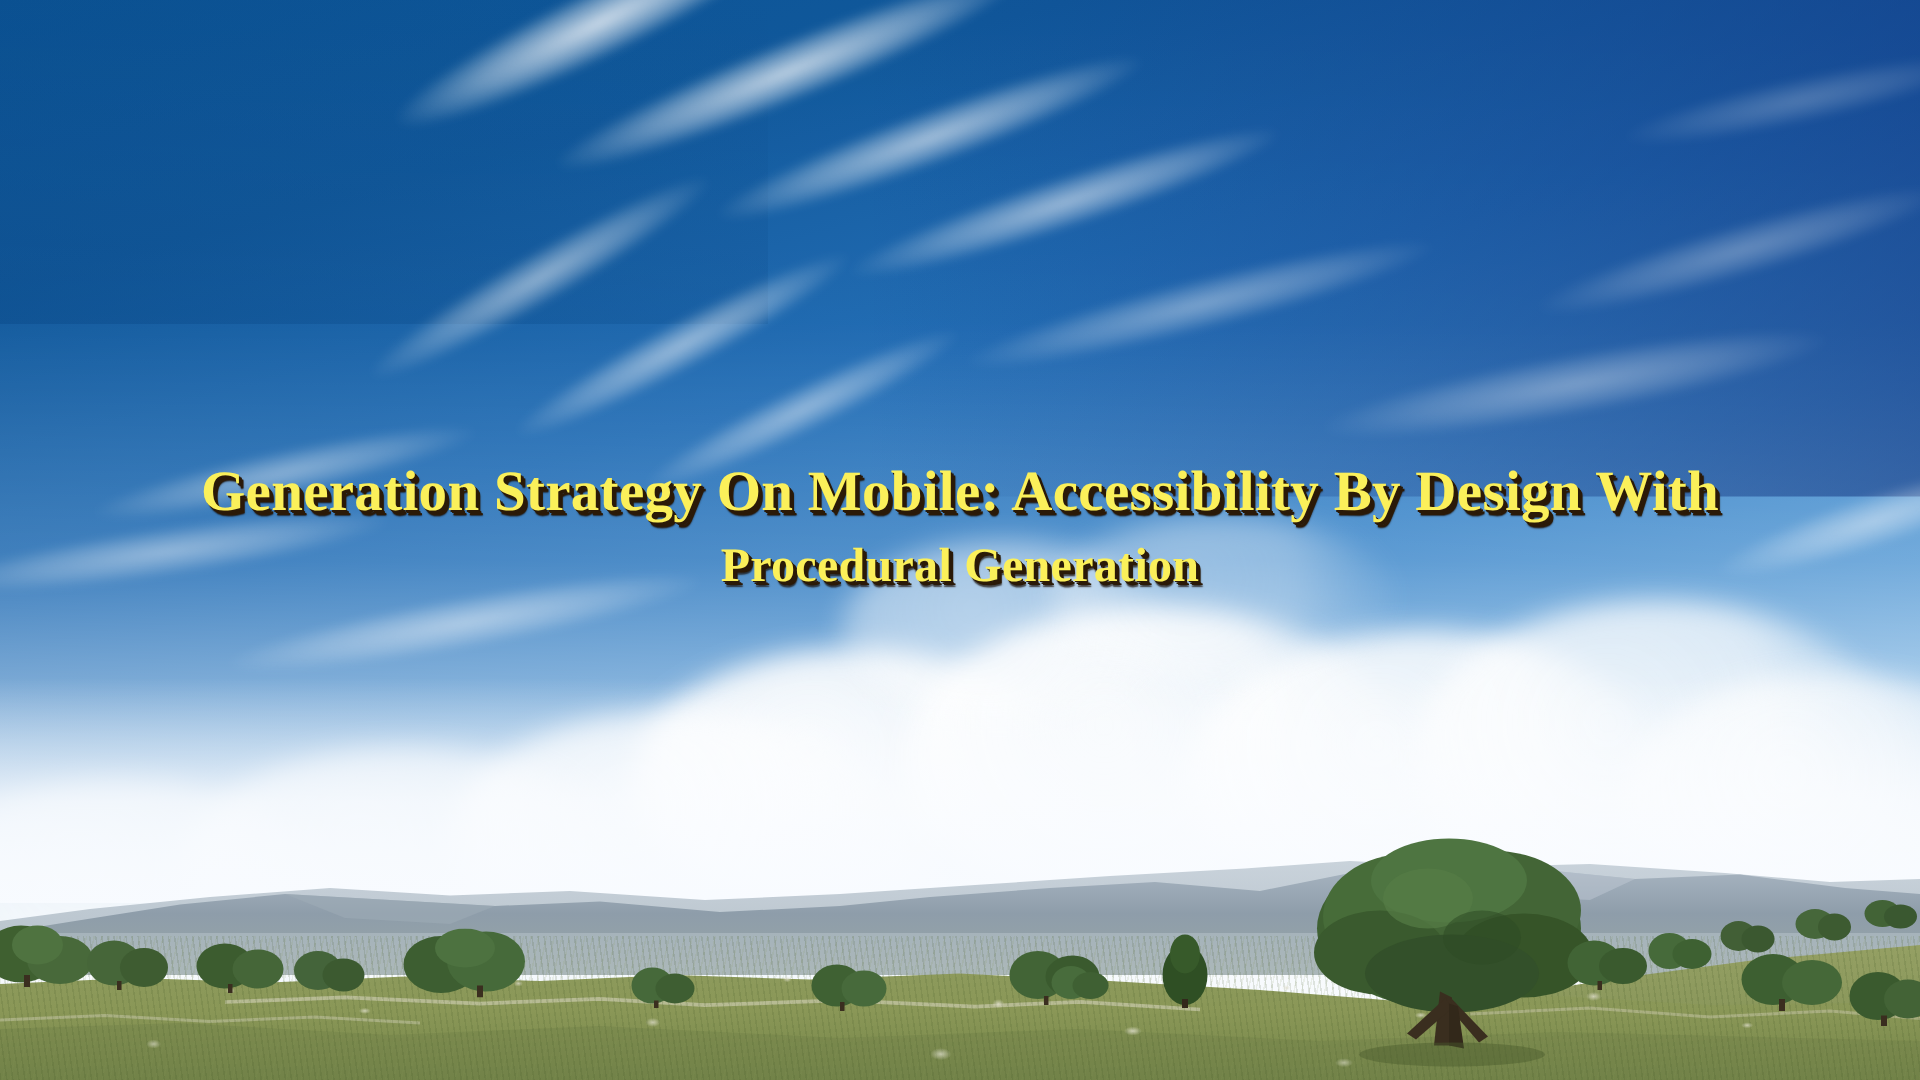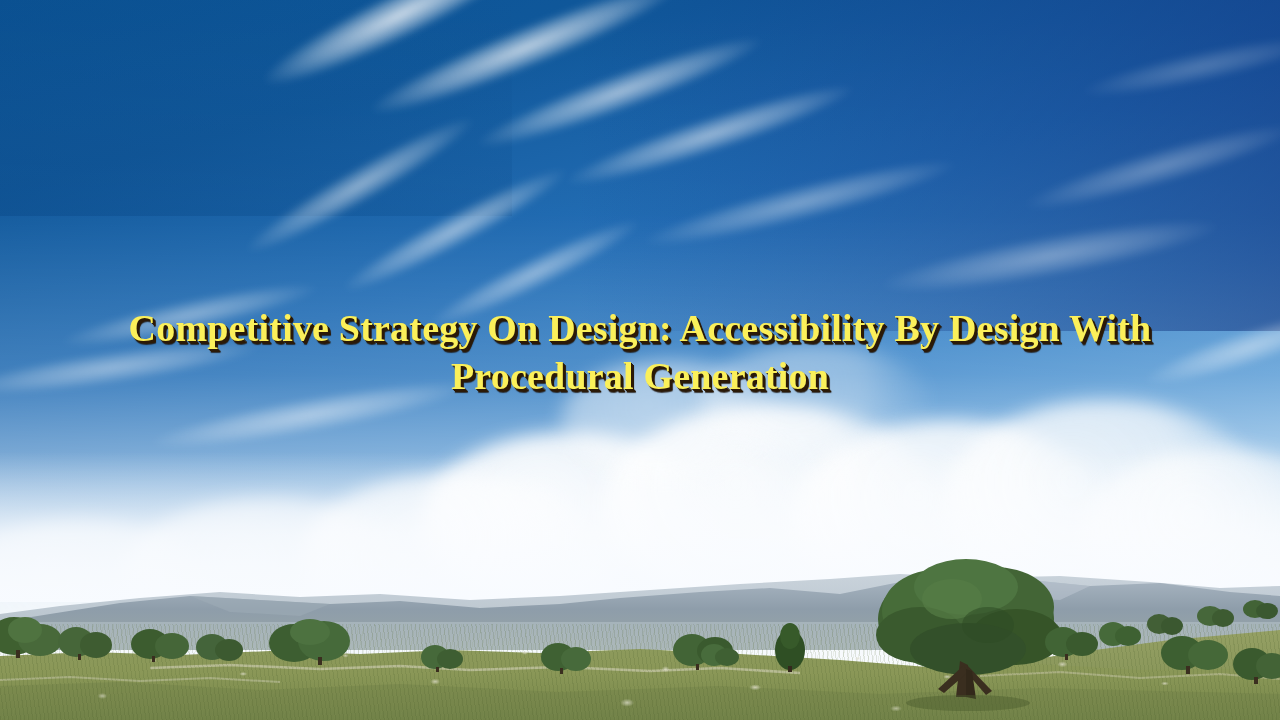--- a/index.html
+++ b/index.html
@@ -145,21 +145,21 @@
     font-size: 38px;
     line-height: 48px;
     letter-spacing: 0.2px;
     white-space: nowrap;
     text-shadow:
        1px 1px 0 #2b1a08,
        2px 2px 0 #2b1a08,
        3px 3px 0 #2b1a08,
        3px 4px 1px rgba(26,14,4,0.75);
   }
-  .title-line.line2 { font-size: 38px; }
+  .title-line.line2 { font-size: 32px; }
 </style>
 </head>
 <body>
 
 <div id="stage">
 
   <div class="sky"></div>
   <div class="sky-left-deep"></div>
   <div class="sky-right-tint"></div>
 
@@ -383,17 +383,17 @@
       <svg width="56" height="40" viewBox="0 0 56 40">
         <ellipse cx="20" cy="20" rx="19" ry="16" fill="#3a5a2e"></ellipse>
         <ellipse cx="40" cy="22" rx="16" ry="13" fill="#436336"></ellipse>
         <rect x="22" y="33" width="4" height="7" fill="#3a2e1f"></rect>
       </svg>
     </div>
 
   </div>
 
   <div class="title-block">
-    <span class="title-line line1">Competitive Strategy On Design: Accessibility By Design With</span>
+    <span class="title-line line1">Generation Strategy On Mobile: Accessibility By Design With</span>
     <span class="title-line line2">Procedural Generation</span>
   </div>
 
 </div>
 
 </body></html>

